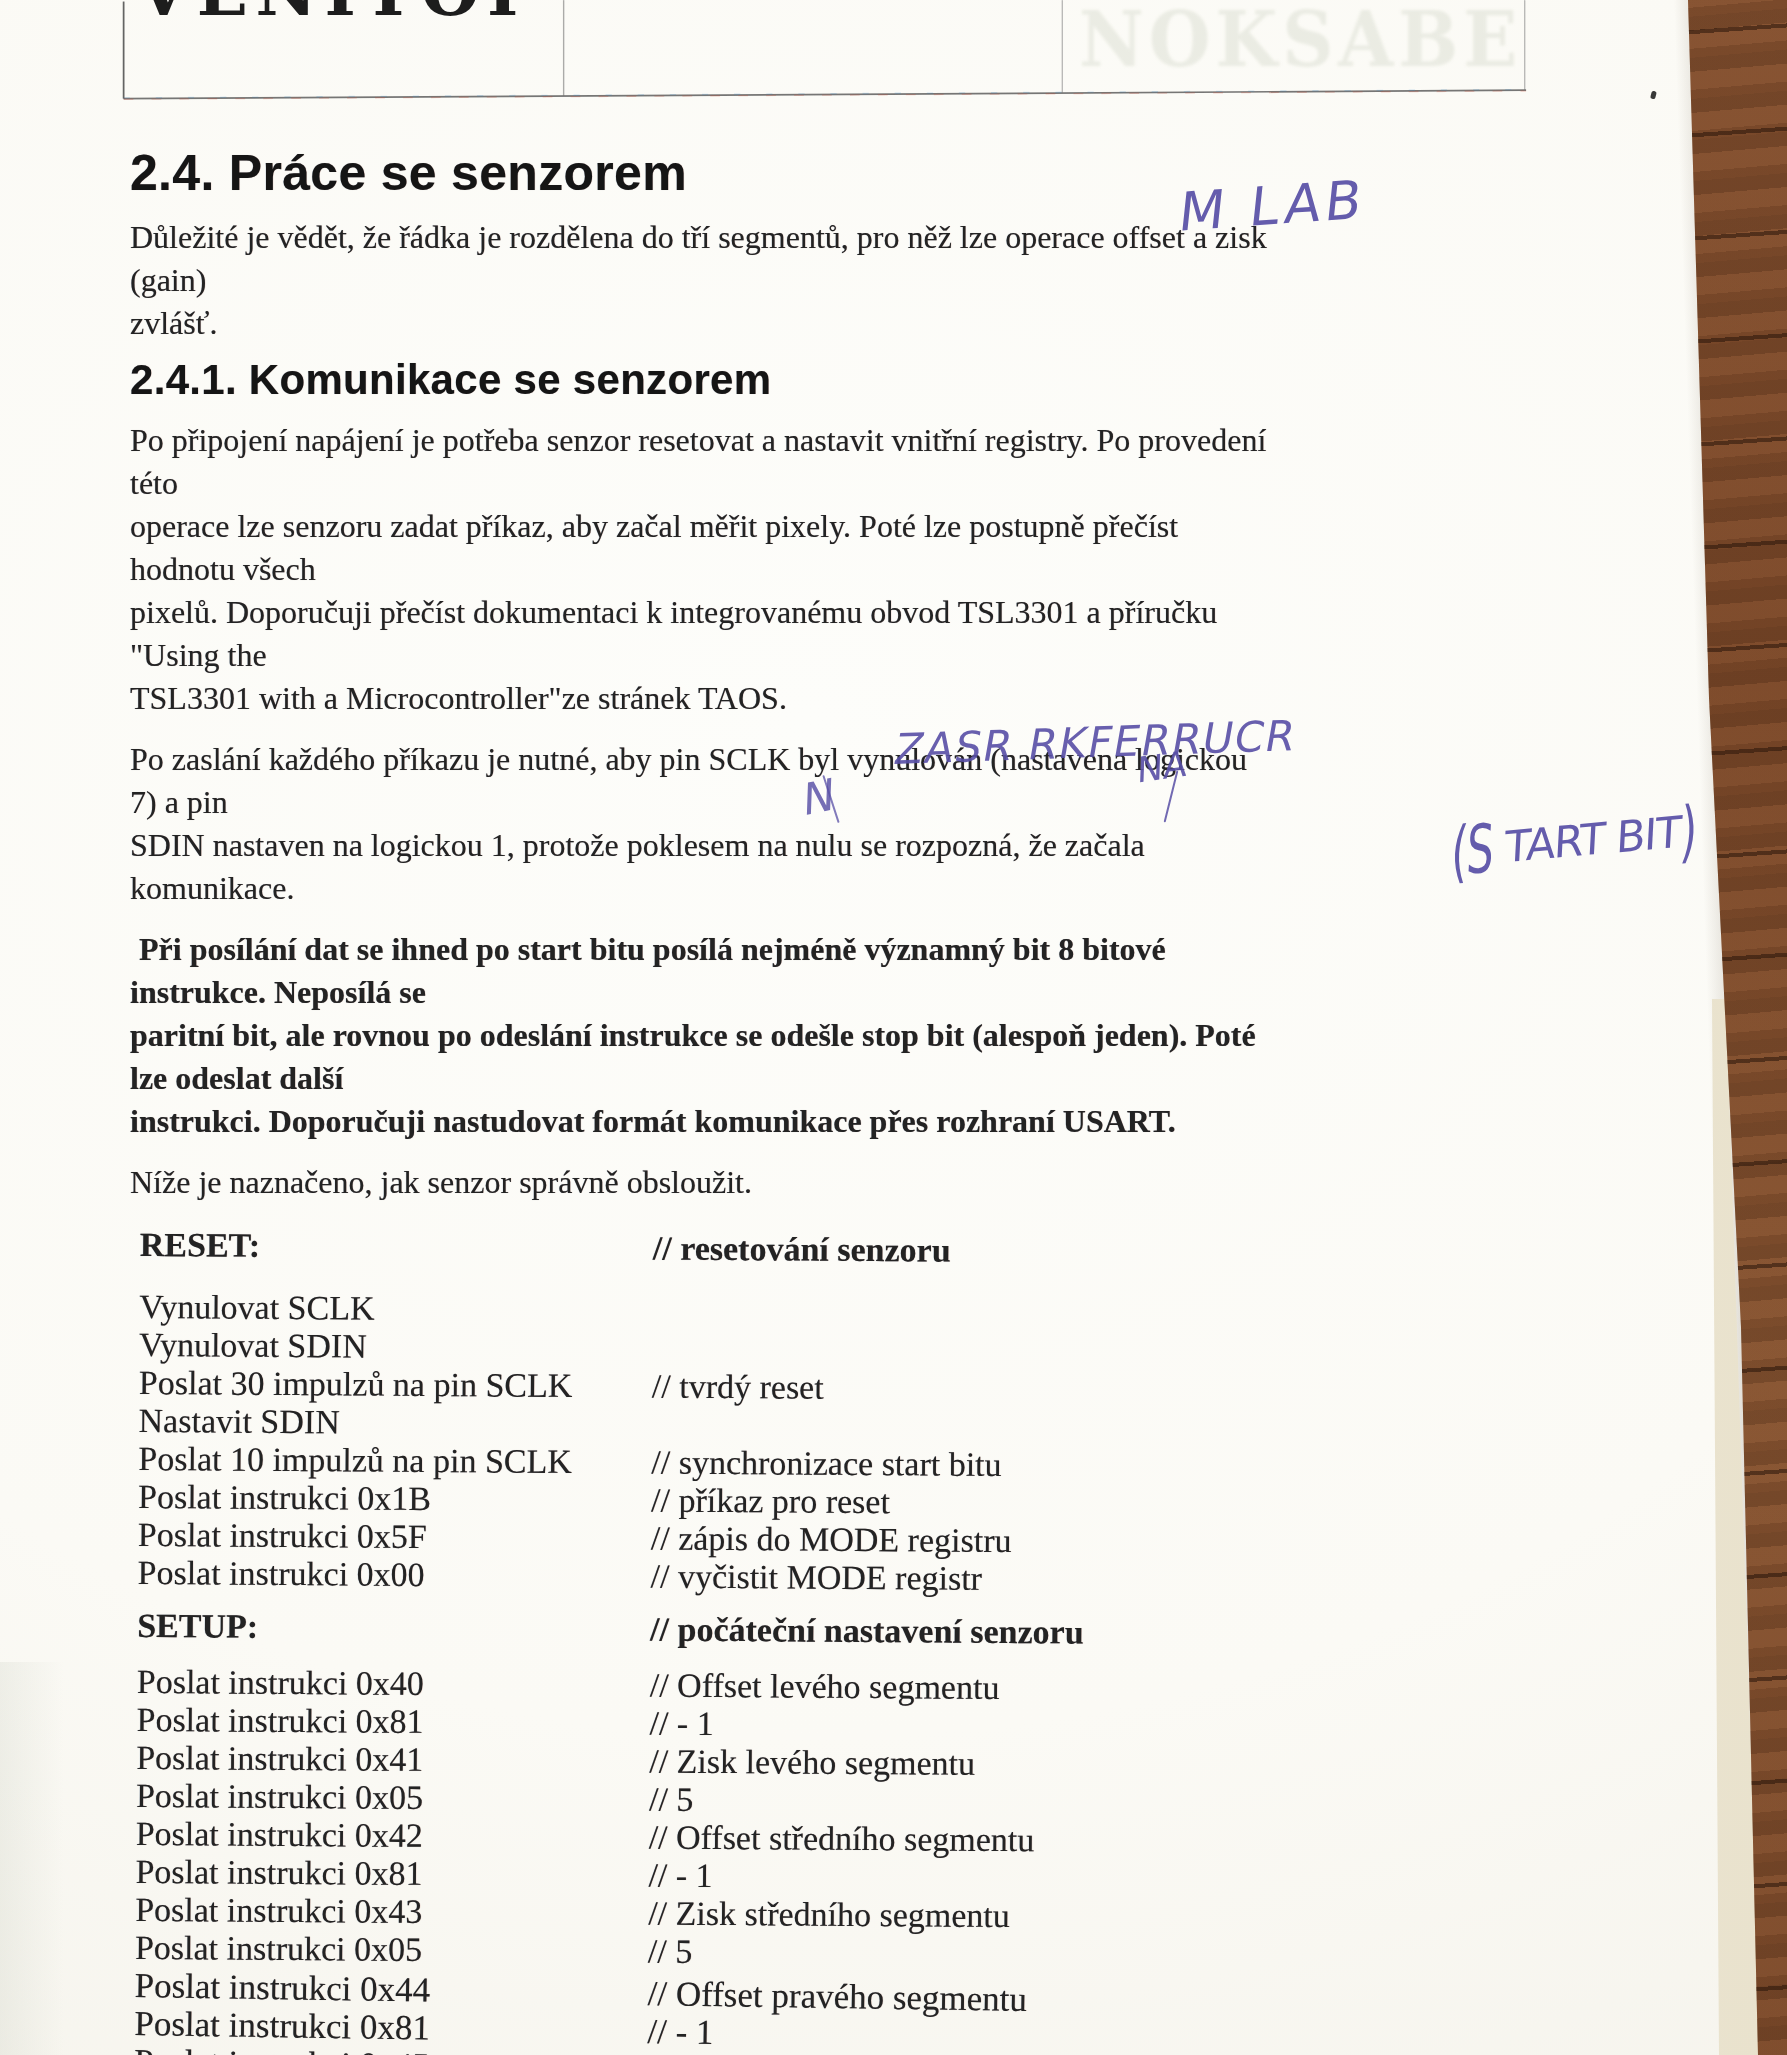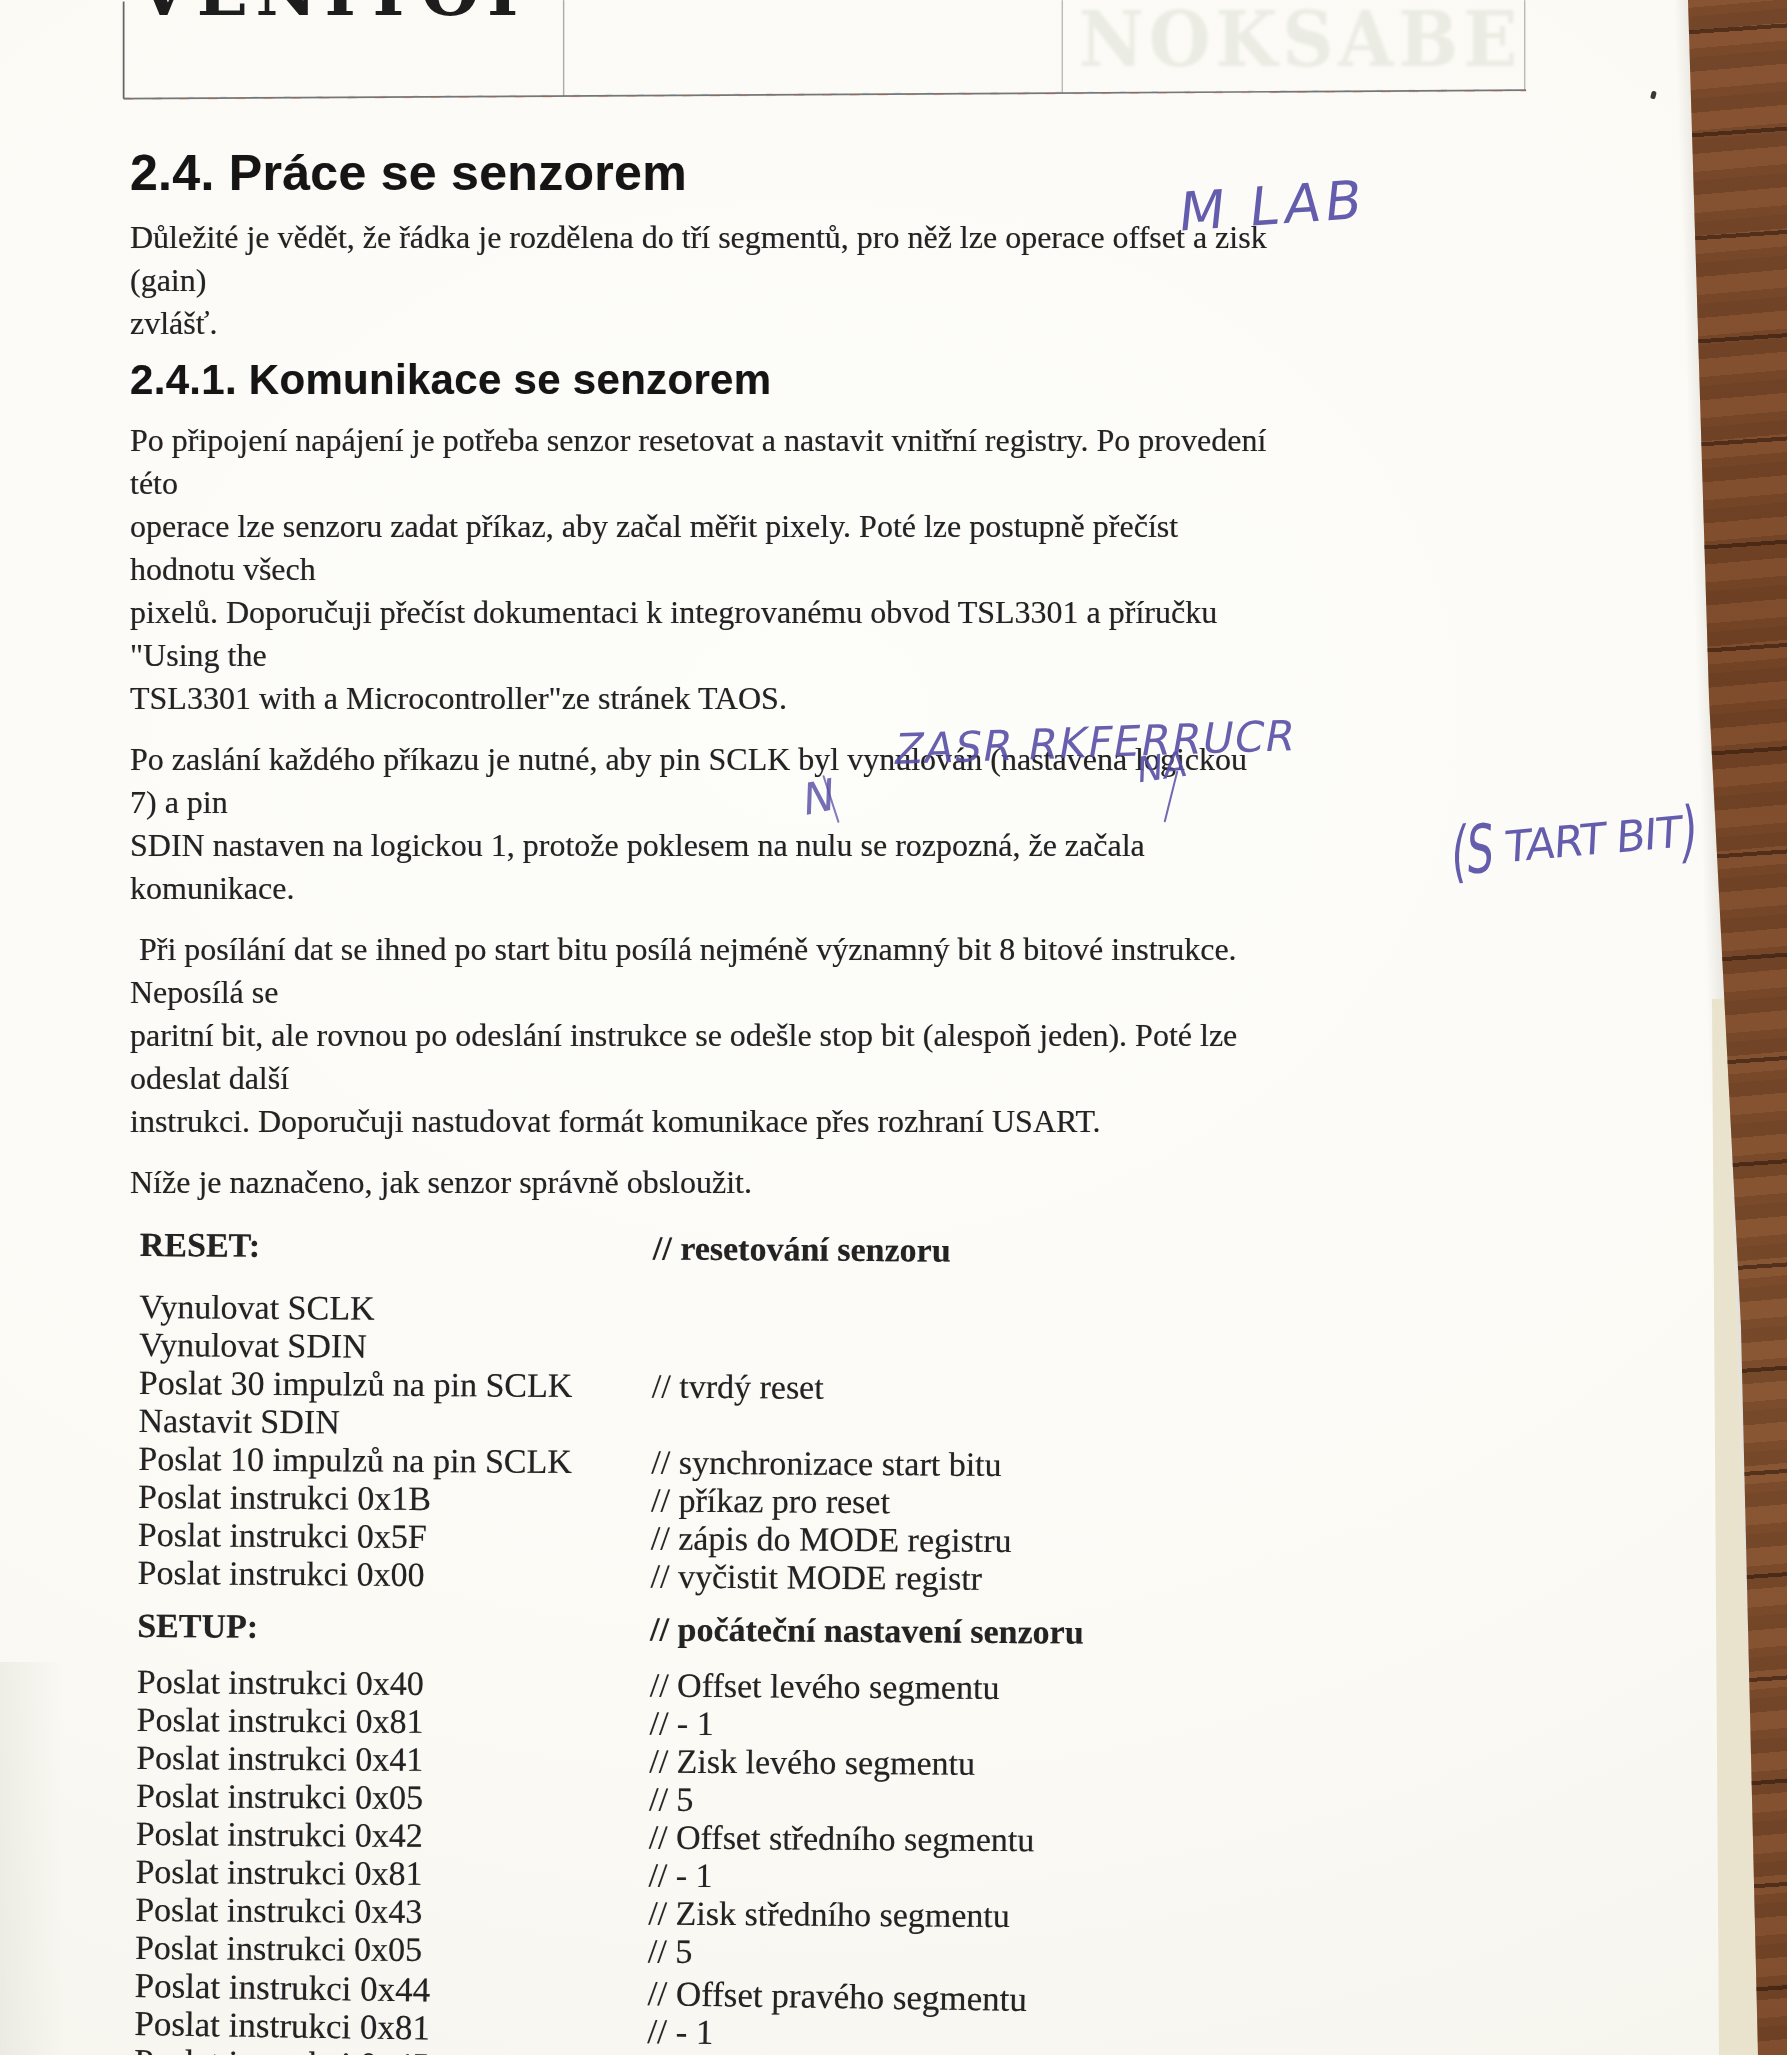--- a/index.html
+++ b/index.html
@@ -18,21 +18,21 @@
     letter-spacing:7.7px;color:#1d1d1d;filter:blur(0.4px);}
   .wm{position:absolute;left:1079px;top:-7px;width:440px;height:92px;overflow:hidden;
     font:700 71px/92px "DejaVu Serif", serif;color:rgba(148,164,132,.16);
     filter:blur(1.7px);transform:scaleY(1.08);letter-spacing:4.9px;white-space:nowrap;}
   .header-lines{position:absolute;left:0;top:0;}
   
   .content{position:absolute;left:0;top:0;width:1444px;padding:0 175px 0 130px;box-sizing:border-box;}
   .h1{font:700 50px/1 "Liberation Sans", sans-serif;letter-spacing:0.3px;color:#151515;margin:148px 0 0 0;}
   .h2{font:700 42px/1 "Liberation Sans", sans-serif;letter-spacing:0.3px;color:#151515;margin:14px 0 0 0;}
   .body{font:400 32px/43px "Liberation Serif", serif;white-space:pre-line;margin:18px 0 0 0;}
-  .indent{text-indent:9px;}
+  .indent{text-indent:9px;font-weight:bold;}
   
   .listing{margin:22.3px 0 0 9.8px;font-size:34px;line-height:38px;
     transform:rotate(.4deg);transform-origin:left top;}
   .row{display:flex;min-height:38px;}
   .cmd{flex:0 0 513px;}
   .cmt{flex:1 1 auto;}
   .grp-header{font-weight:700;}
   .group:first-child .rows{margin-top:24px;}
   .group:last-child{margin-top:15.4px;}
   .group:last-child .rows{margin-top:18px;}

